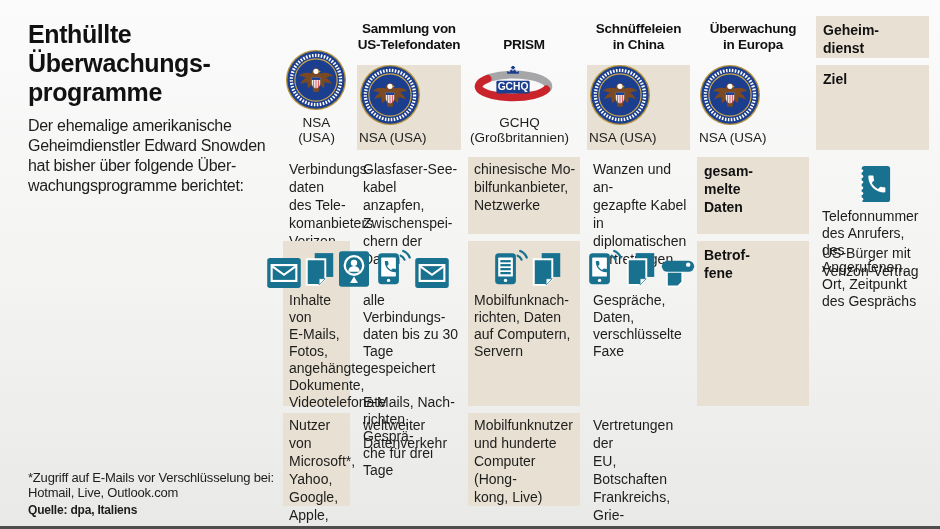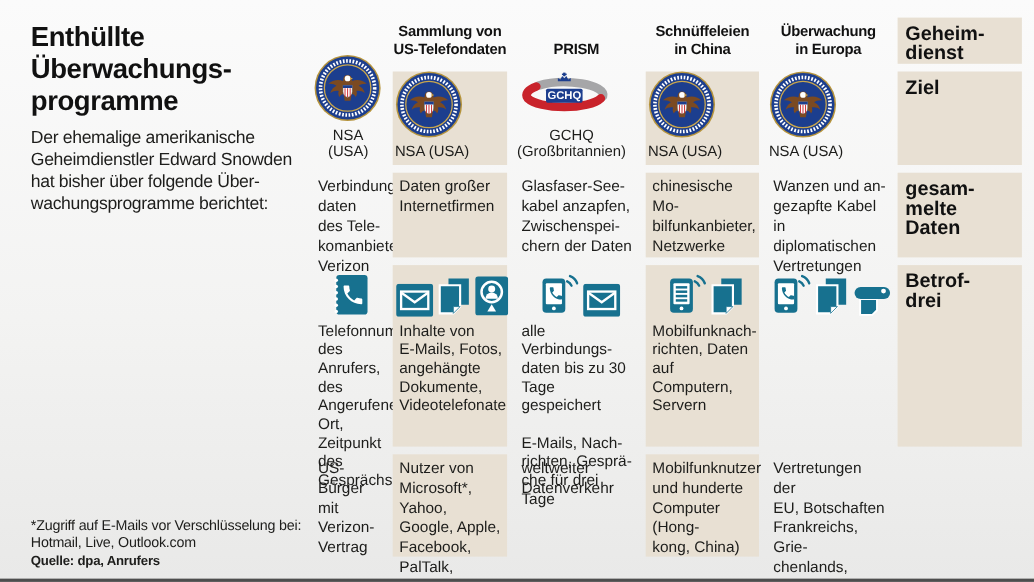--- a/index.html
+++ b/index.html
@@ -21,21 +21,21 @@
     grid-template-columns:67px 104px 112px 103px 112px 113px;
     grid-template-rows:42px 85px 77px 165px 93px;
     column-gap:7px;row-gap:7px;
   }
   .beige{background:#e8e0d3;}
   .colhead{
     display:flex;align-items:flex-end;justify-content:center;text-align:center;
     font-weight:bold;font-size:13.5px;line-height:16px;letter-spacing:-0.25px;
     padding-bottom:5px;color:#111;
   }
-  .label-cell{font-weight:bold;font-size:18px;line-height:18px;padding:5px 3px 0 7px;color:#111;}
+  .label-cell{font-weight:bold;font-size:14px;line-height:18px;padding:5px 3px 0 7px;color:#111;}
   .cell{font-size:14px;line-height:18px;padding:3px 3px 0 6px;}
   .row3{line-height:17px;padding-top:2px;}
   .logo-cell{display:flex;flex-direction:column;align-items:flex-start;justify-content:flex-end;padding:4px 2px 5px 2px;}
   .logo{display:flex;align-items:center;justify-content:center;}
   .caption{font-size:13.5px;line-height:15px;text-align:center;margin-top:4px;}
   .icons{display:flex;justify-content:center;align-items:flex-end;gap:4px;height:44px;margin:1px 0 4px 0;}
   .icons span{display:inline-flex;}
 </style>
 </head>
 <body>
@@ -47,21 +47,21 @@
 Überwachungs-
 programme</h1>
     <p class="subtitle pre">Der ehemalige amerikanische
 Geheimdienstler Edward Snowden
 hat bisher über folgende Über-
 wachungsprogramme berichtet:</p>
   </div>
 
   <div class="footnote pre">*Zugriff auf E-Mails vor Verschlüsselung bei:
 Hotmail, Live, Outlook.com</div>
-  <div class="source pre">Quelle: dpa, Anrufers</div>
+  <div class="source pre">Quelle: dpa, Italiens</div>
 
   <div class="grid">
 
     <div></div>
     <div class="colhead pre">Sammlung von
 US-Telefondaten</div>
     <div class="colhead pre">PRISM</div>
     <div class="colhead pre">Schnüffeleien
 in China</div>
     <div class="colhead pre">Überwachung
@@ -175,22 +175,20 @@
           </svg>
         </div>
       <div class="caption pre">NSA (USA)</div>
     </div>
 
     <div class="label-cell beige pre">Ziel</div>
     <div class="cell pre">Verbindungs-
 daten des Tele-
 komanbieters
 Verizon</div>
-    <div class="cell beige pre">Daten großer
-Internetfirmen</div>
     <div class="cell pre">Glasfaser-See-
 kabel anzapfen,
 Zwischenspei-
 chern der Daten</div>
     <div class="cell beige pre">chinesische Mo-
 bilfunkanbieter,
 Netzwerke</div>
     <div class="cell pre">Wanzen und an-
 gezapfte Kabel in
 diplomatischen
@@ -338,36 +336,40 @@
             </svg>
           </span>
           <span>
             <svg width="36" height="34" viewBox="0 0 42 40">
               <path d="M8 21h18v12l-5 5H8z" fill="#17718f" stroke="#fff" stroke-width="2"></path>
               <rect x="2" y="8" width="38" height="13" rx="6.5" fill="#17718f"></rect>
               <circle cx="33" cy="12.5" r="2.6" fill="#fff"></circle>
             </svg>
           </span>
         </div>
+      <div class="pre">Gespräche,
+Daten,
+verschlüsselte
+Faxe</div>
     </div>
 
     <div class="label-cell beige pre">Betrof-
-drei</div>
+fene</div>
     <div class="cell pre">US-Bürger mit
 Verizon-Vertrag</div>
     <div class="cell beige pre">Nutzer von
 Microsoft*, Yahoo,
 Google, Apple,
 Facebook, PalTalk,
 Skype</div>
     <div class="cell pre">weltweiter
 Datenverkehr</div>
     <div class="cell beige pre">Mobilfunknutzer
 und hunderte
 Computer (Hong-
-kong, China)</div>
+kong, Live)</div>
     <div class="cell pre">Vertretungen der
 EU, Botschaften
 Frankreichs, Grie-
 chenlands, Italiens</div>
 
   </div>
 </div>
 
 </body></html>

